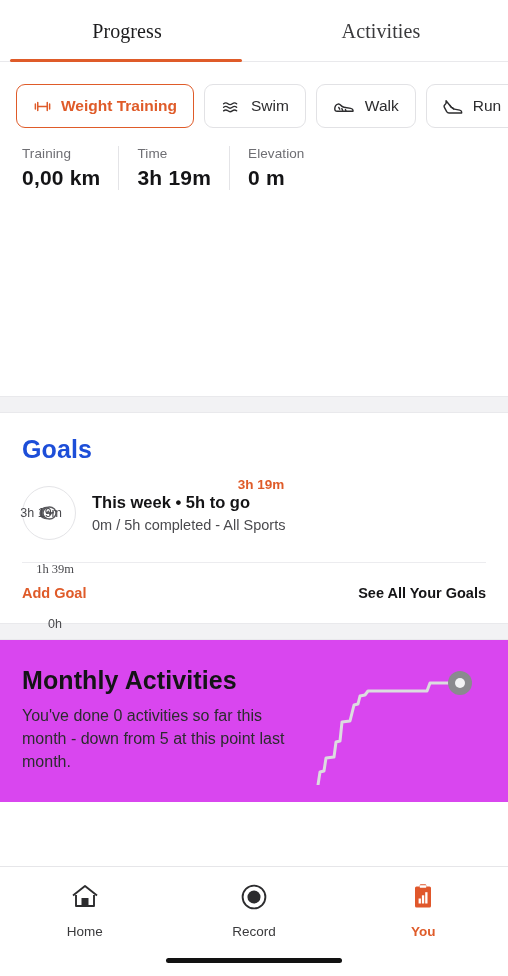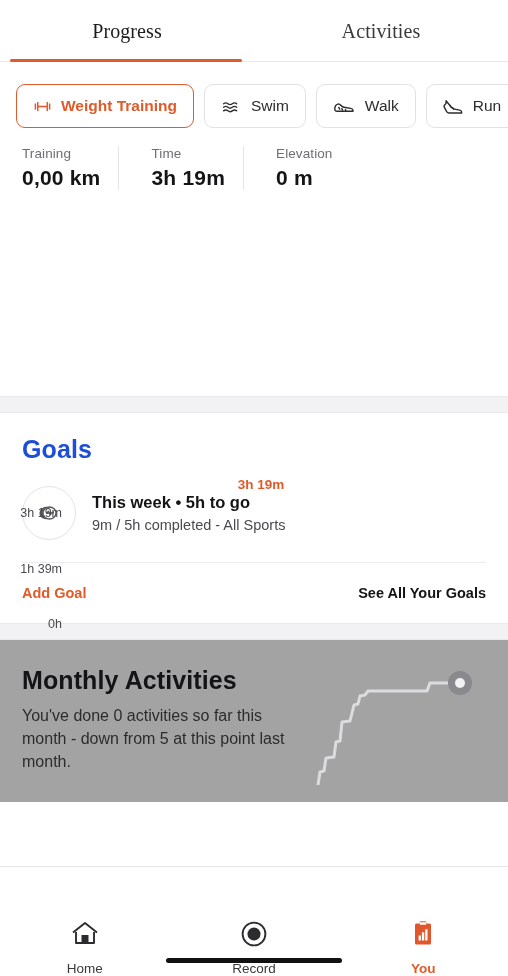--- a/index.html
+++ b/index.html
@@ -27,21 +27,21 @@
           border:1px solid #e2e2e5; border-radius:9px; background:#fff;
           font-size:15.5px; color:#2c2c2e; white-space:nowrap; flex:0 0 auto; }
   .chip.selected { border-color:#DF5B29; color:#DF5B29; font-weight:bold; }
   .chip svg { display:block; }
 
   
   .week-title { margin:18px 0 0 22px; font-size:17.5px; font-weight:bold; color:#141416;
                 letter-spacing:.1px; }
   .stats { display:flex; margin:14px 0 0 22px; }
   .stat { padding-right:18px; }
-  .stat + .stat { border-left:1px solid #e4e4e7; padding-left:32px; }
+  .stat + .stat { border-left:1px solid #e4e4e7; padding-left:18px; }
   .stat-label { font-size:13.5px; color:#6e6e73; letter-spacing:.1px; }
   .stat-value { font-size:21px; font-weight:bold; color:#141416; margin-top:5px; letter-spacing:.2px; }
 
   
   .chart-wrap { position:relative; margin-top:16px; height:190px; }
   .chart-svg { position:absolute; left:0; top:0; }
   .tooltip-label { position:absolute; font-size:13.5px; font-weight:bold; color:#DF5B29;
                    transform:translateX(-50%); }
   .y-tick { position:absolute; font-size:12.5px; color:#4a4a4e; transform:translateY(-50%);
             text-align:right; width:54px; }
@@ -58,30 +58,30 @@
                display:flex; align-items:center; justify-content:center; flex:0 0 auto; }
   .goal-head { font-size:16.5px; font-weight:bold; color:#141416; }
   .goal-sub { font-size:14.5px; color:#4a4a4e; margin-top:5px; }
   .goal-sep { height:1px; background:#ececef; }
   .goal-actions { display:flex; justify-content:space-between; align-items:center;
                   padding:22px 0 22px 0; }
   .add-goal { font-size:14.5px; font-weight:bold; color:#DF5B29; }
   .see-goals { font-size:14.5px; font-weight:bold; color:#141416; }
 
   
-  .monthly { position:relative; padding:26px 22px 0 22px; background:#a3a3a3; height:162px; overflow:hidden; }
+  .monthly { position:relative; padding:26px 22px 0 22px; background:#d946ef; height:162px; overflow:hidden; }
   .monthly-title { font-size:25px; font-weight:bold; color:#141416; letter-spacing:.1px; }
   .monthly-body { font-size:16px; color:#2c2c2e; line-height:1.45; margin-top:9px; max-width:265px; }
   .monthly-chart { position:absolute; right:0; top:10px; }
 
   
   .bottom-nav { position:absolute; left:0; bottom:0; width:508px; height:110px;
                 background:#fff; border-top:1px solid #e6e6e9; display:flex; }
   .nav-item { flex:1; display:flex; flex-direction:column; align-items:center;
-              justify-content:flex-end; padding-top:16px; gap:9px; }
+              justify-content:flex-start; padding-top:16px; gap:9px; }
   .nav-label { font-size:13.5px; color:#3a3a3c; }
   .nav-item.active .nav-label { color:#DF5B29; font-weight:bold; }
   .home-indicator { position:absolute; left:50%; transform:translateX(-50%); bottom:13px;
                     width:176px; height:5px; background:#121212; border-radius:3px; }
 </style>
 </head>
 <body>
 
 <div class="app">
 
@@ -196,21 +196,21 @@
         <circle cx="337.27272727272725" cy="349.9497487437186" r="5.2" fill="#ffffff" stroke="#DF5B29" stroke-width="2.4"></circle>
         <circle cx="375.45454545454544" cy="387.321608040201" r="5.2" fill="#ffffff" stroke="#DF5B29" stroke-width="2.4"></circle>
         <circle cx="413.6363636363636" cy="382.85929648241205" r="5.2" fill="#ffffff" stroke="#DF5B29" stroke-width="2.4"></circle>
         <circle cx="451.8181818181818" cy="416.88442211055275" r="5.2" fill="#ffffff" stroke="#DF5B29" stroke-width="2.4"></circle>
         <circle cx="490" cy="416.88442211055275" r="5.2" fill="#ffffff" stroke="#DF5B29" stroke-width="2.4"></circle>
         <circle cx="260.9090909090909" cy="307" r="17" fill="url(#glow)"></circle>
         <circle cx="260.9090909090909" cy="307" r="7.6" fill="#DF5B29"></circle>
       </svg>
     <div id="chart-y-ticks">
         <div class="y-tick" style="left: 8px; top: 418px;">0h</div>
-        <div class="y-tick" style="left: 8px; top: 362.779px;">1h 39m</div>
+        <div class="y-tick" style="left: 20px; top: 362.779px; font-family: Liberation Serif, serif;">1h 39m</div>
         <div class="y-tick" style="left: 8px; top: 307px;">3h 19m</div>
       </div>
     <div id="chart-x-ticks">
         <div class="x-tick" style="left: 184.545px; top: 436px;">FEB</div>
         <div class="x-tick" style="left: 337.273px; top: 436px;">MAR</div>
         <div class="x-tick" style="left: 490px; top: 436px;">APR</div>
       </div>
   </div>
 
   <div class="band"></div>
@@ -221,21 +221,21 @@
     <div class="goal-row">
       <div class="goal-icon">
         <svg width="28" height="28" viewBox="0 0 28 28" fill="none" stroke="#5a5a5e" stroke-width="1.4">
           <ellipse cx="14.5" cy="14" rx="6.5" ry="6"></ellipse>
           <path d="M11.5 8.2a6 6 0 000 11.6M9.5 8.6a6 6 0 000 10.8M7.8 9.4a5.3 5.3 0 000 9.2"></path>
           <path d="M11.8 14.2l1.6-1.9 1.7 3.4 1.6-1.9h1.6" stroke-linecap="round" stroke-linejoin="round"></path>
         </svg>
       </div>
       <div>
         <div class="goal-head">This week • 5h to go</div>
-        <div class="goal-sub">9m / 5h completed - All Sports</div>
+        <div class="goal-sub">0m / 5h completed - All Sports</div>
       </div>
     </div>
 
     <div class="goal-sep"></div>
 
     <div class="goal-actions">
       <span class="add-goal">Add Goal</span>
       <span class="see-goals">See All Your Goals</span>
     </div>
   </div>

